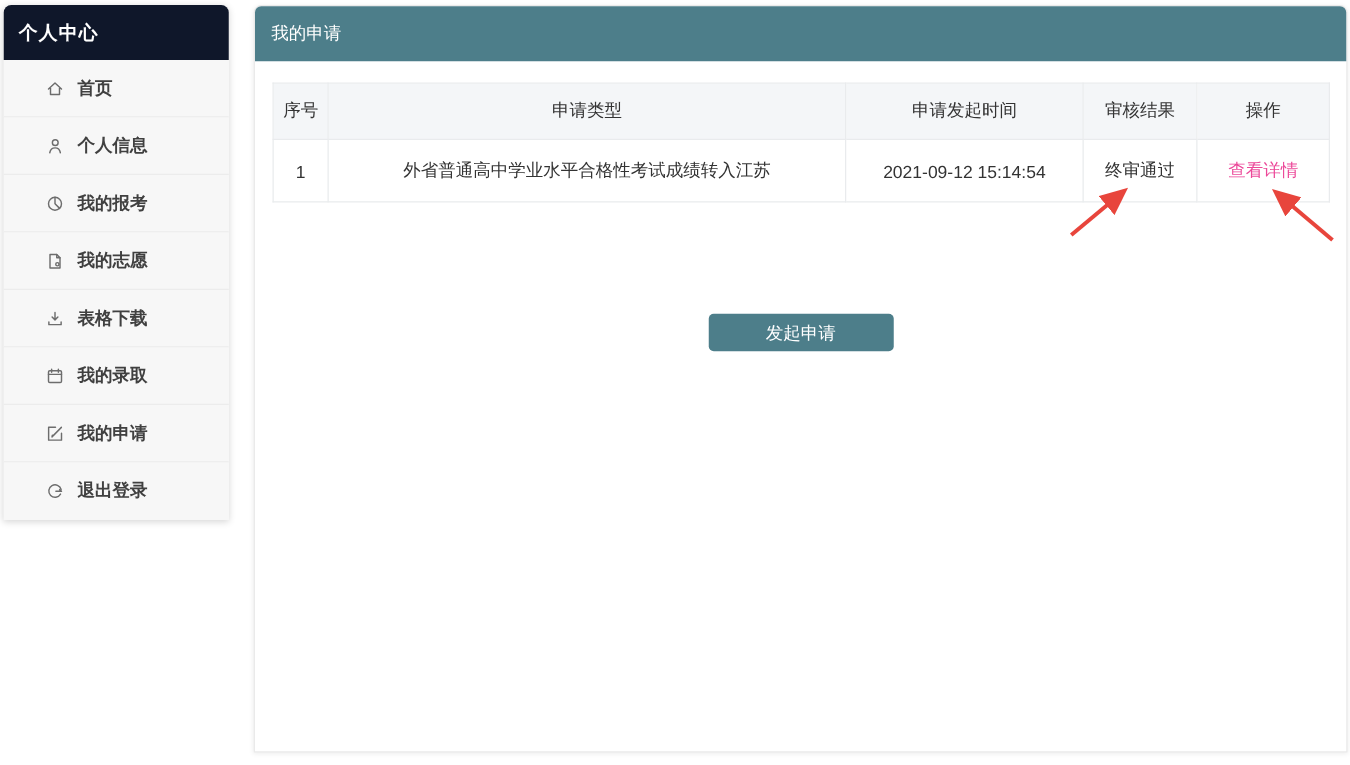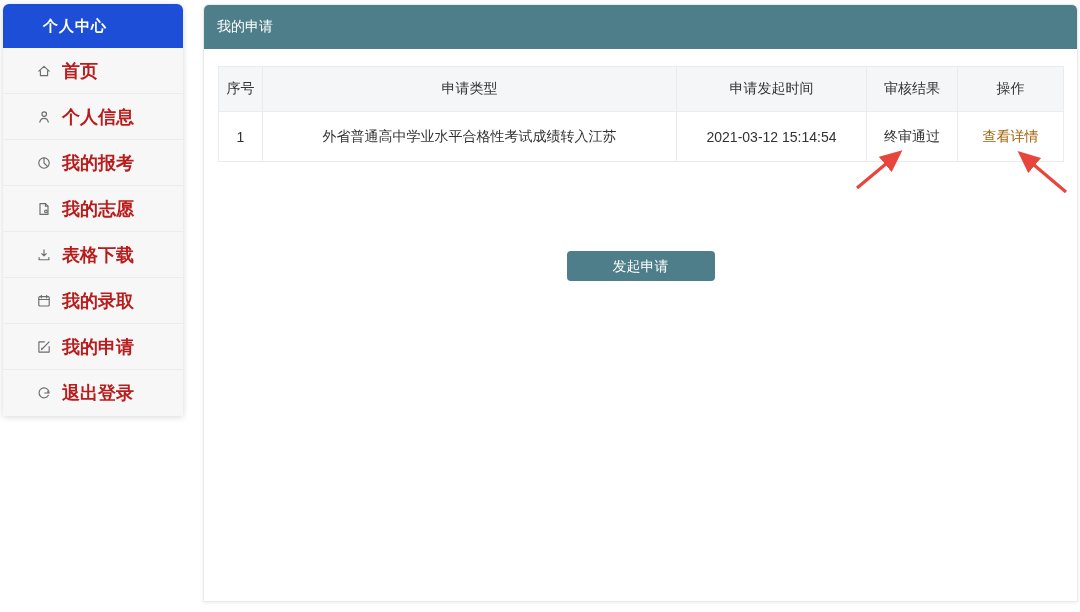--- a/index.html
+++ b/index.html
@@ -8,56 +8,56 @@
     font-family:"Liberation Sans","DejaVu Sans",sans-serif;
     background:#ffffff; position:relative; overflow:hidden; color:#333;
   }
   
   .sidebar {
     position:absolute; left:3px; top:4px; width:180px;
     background:#f7f7f7; border-radius:6px 6px 0 0;
     box-shadow:0 1px 6px rgba(0,0,0,.16);
   }
   .sidebar-header {
-    height:44px; background:#1d4ed8; border-radius:6px 6px 0 0;
+    height:44px; background:#0f172a; border-radius:6px 6px 0 0;
     color:#fff; font-size:15px; font-weight:bold; letter-spacing:1px;
-    display:flex; align-items:center; padding-left:40px;
+    display:flex; align-items:center; padding-left:12px;
   }
   .side-item {
     height:46px; display:flex; align-items:center; padding-left:33px;
     border-bottom:1px solid #ececec; background:#f7f7f7; cursor:pointer;
   }
   .side-item:last-child { border-bottom:none; }
   .side-icon { width:16px; height:16px; margin-right:10px; flex:0 0 16px; }
   .side-icon svg {
     width:16px; height:16px; display:block;
     stroke:#6d6d6d; fill:none; stroke-width:1.15;
     stroke-linecap:round; stroke-linejoin:round;
   }
-  .side-label { font-size:18px; font-weight:bold; color:#b91c1c; }
+  .side-label { font-size:14px; font-weight:bold; color:#404040; }
   
   .main {
     position:absolute; left:203px; top:4px; width:875px; height:598px;
     background:#fff; border:1px solid #eaeaea; border-radius:6px 6px 0 0;
     box-shadow:0 1px 4px rgba(0,0,0,.07);
   }
   .main-header {
     height:44px; background:#4d7e8a; border-radius:5px 5px 0 0;
     color:#fff; font-size:14px; display:flex; align-items:center; padding-left:13px;
   }
   .main-body { padding:17px 14px 0 14px; }
   table.app-table { border-collapse:collapse; width:845px; table-layout:fixed; }
   .app-table th, .app-table td {
     border:1px solid #e9ebed; text-align:center;
     font-size:14px; color:#333; font-weight:normal;
     overflow:hidden; white-space:nowrap;
   }
   .app-table th { height:45px; background:#f4f6f8; }
   .app-table td { height:50px; background:#fff; }
-  a.detail-link { color:#a16207; text-decoration:none; cursor:pointer; }
+  a.detail-link { color:#ec4899; text-decoration:none; cursor:pointer; }
   .apply-btn {
     display:block; margin:89px auto 0 auto; width:148px; height:30px;
     background:#4d7e8a; color:#fff; font-size:14px; line-height:28px;
     border:none; border-radius:4px; cursor:pointer; font-family:inherit;
   }
   
   .annotations {
     position:absolute; left:0; top:0; width:1080px; height:612px;
     pointer-events:none;
   }
@@ -159,21 +159,21 @@
             <th>申请类型</th>
             <th>申请发起时间</th>
             <th>审核结果</th>
             <th>操作</th>
           </tr>
         </thead>
       <tbody id="table-body">
           <tr>
             <td>1</td>
             <td>外省普通高中学业水平合格性考试成绩转入江苏</td>
-            <td>2021-03-12 15:14:54</td>
+            <td>2021-09-12 15:14:54</td>
             <td>终审通过</td>
             <td><a class="detail-link">查看详情</a></td>
           </tr>
         </tbody>
     </table>
     <button class="apply-btn">发起申请</button>
   </div>
 </div>
 
 <svg class="annotations" width="1080" height="612" viewBox="0 0 1080 612">

